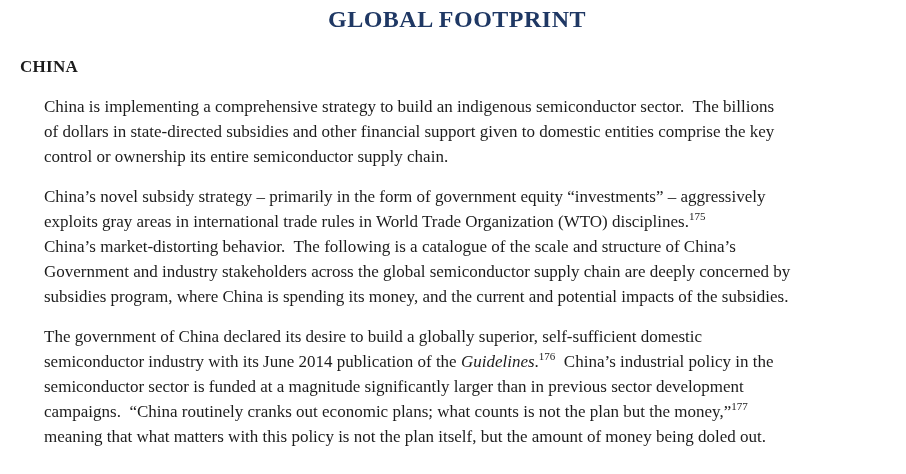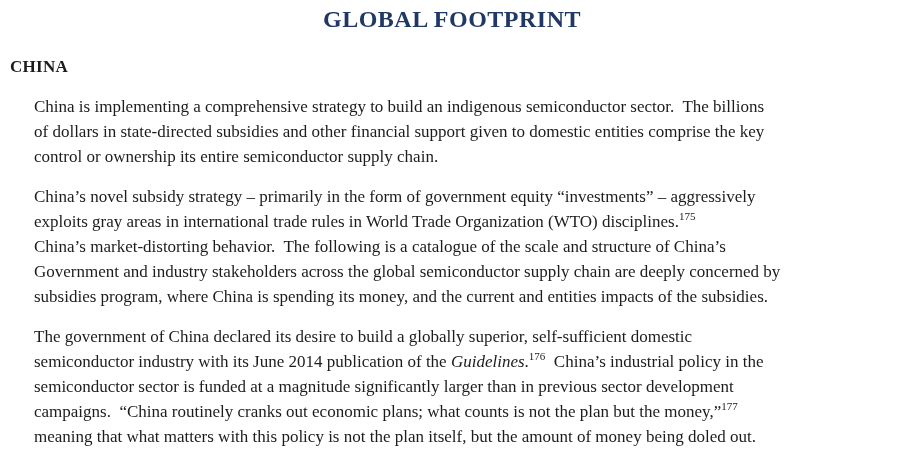--- a/index.html
+++ b/index.html
@@ -1,20 +1,20 @@
 <!DOCTYPE html>
 <html style="--title-color: #1F3864; --text-color: #1C1C1C;"><head>
 <meta charset="utf-8">
 <style>
   * { margin: 0; padding: 0; box-sizing: border-box; }
   html, body { width: 906px; height: 474px; background: #ffffff; overflow: hidden; }
   body { font-family: "Liberation Serif", "DejaVu Serif", serif; }
   .page {
     width: 906px; height: 346px;
-    padding: 4px 12px 0 10px;
+    padding: 4px 12px 0 20px;
     background: #ffffff;
   }
   .doc-title {
     text-align: center;
     font-size: 24px;
     font-weight: bold;
     letter-spacing: 0.5px;
     line-height: 30px;
     color: var(--title-color, #1F3864);
   }
@@ -55,21 +55,21 @@
       <p class="paragraph">
         <span class="line"><span>China is implementing a comprehensive strategy to build an indigenous semiconductor sector.  The billions</span></span>
         <span class="line"><span>of dollars in state-directed subsidies and other financial support given to domestic entities comprise the key</span></span>
         <span class="line"><span>control or ownership its entire semiconductor supply chain.</span></span>
       </p>
       <p class="paragraph">
         <span class="line"><span>China’s novel subsidy strategy – primarily in the form of government equity “investments” – aggressively</span></span>
         <span class="line"><span>exploits gray areas in international trade rules in World Trade Organization (WTO) disciplines.</span><span class="sup">175</span></span>
         <span class="line"><span>China’s market-distorting behavior.  The following is a catalogue of the scale and structure of China’s</span></span>
         <span class="line"><span>Government and industry stakeholders across the global semiconductor supply chain are deeply concerned by</span></span>
-        <span class="line"><span>subsidies program, where China is spending its money, and the current and entities impacts of the subsidies.</span></span>
+        <span class="line"><span>subsidies program, where China is spending its money, and the current and potential impacts of the subsidies.</span></span>
       </p>
       <p class="paragraph">
         <span class="line"><span>The government of China declared its desire to build a globally superior, self-sufficient domestic</span></span>
         <span class="line"><span>semiconductor industry with its June 2014 publication of the </span><span class="italic">Guidelines</span><span>.</span><span class="sup">176</span><span>  China’s industrial policy in the</span></span>
         <span class="line"><span>semiconductor sector is funded at a magnitude significantly larger than in previous sector development</span></span>
         <span class="line"><span>campaigns.  “China routinely cranks out economic plans; what counts is not the plan but the money,”</span><span class="sup">177</span></span>
         <span class="line"><span>meaning that what matters with this policy is not the plan itself, but the amount of money being doled out.</span></span>
       </p>
     </div>
 </div>

